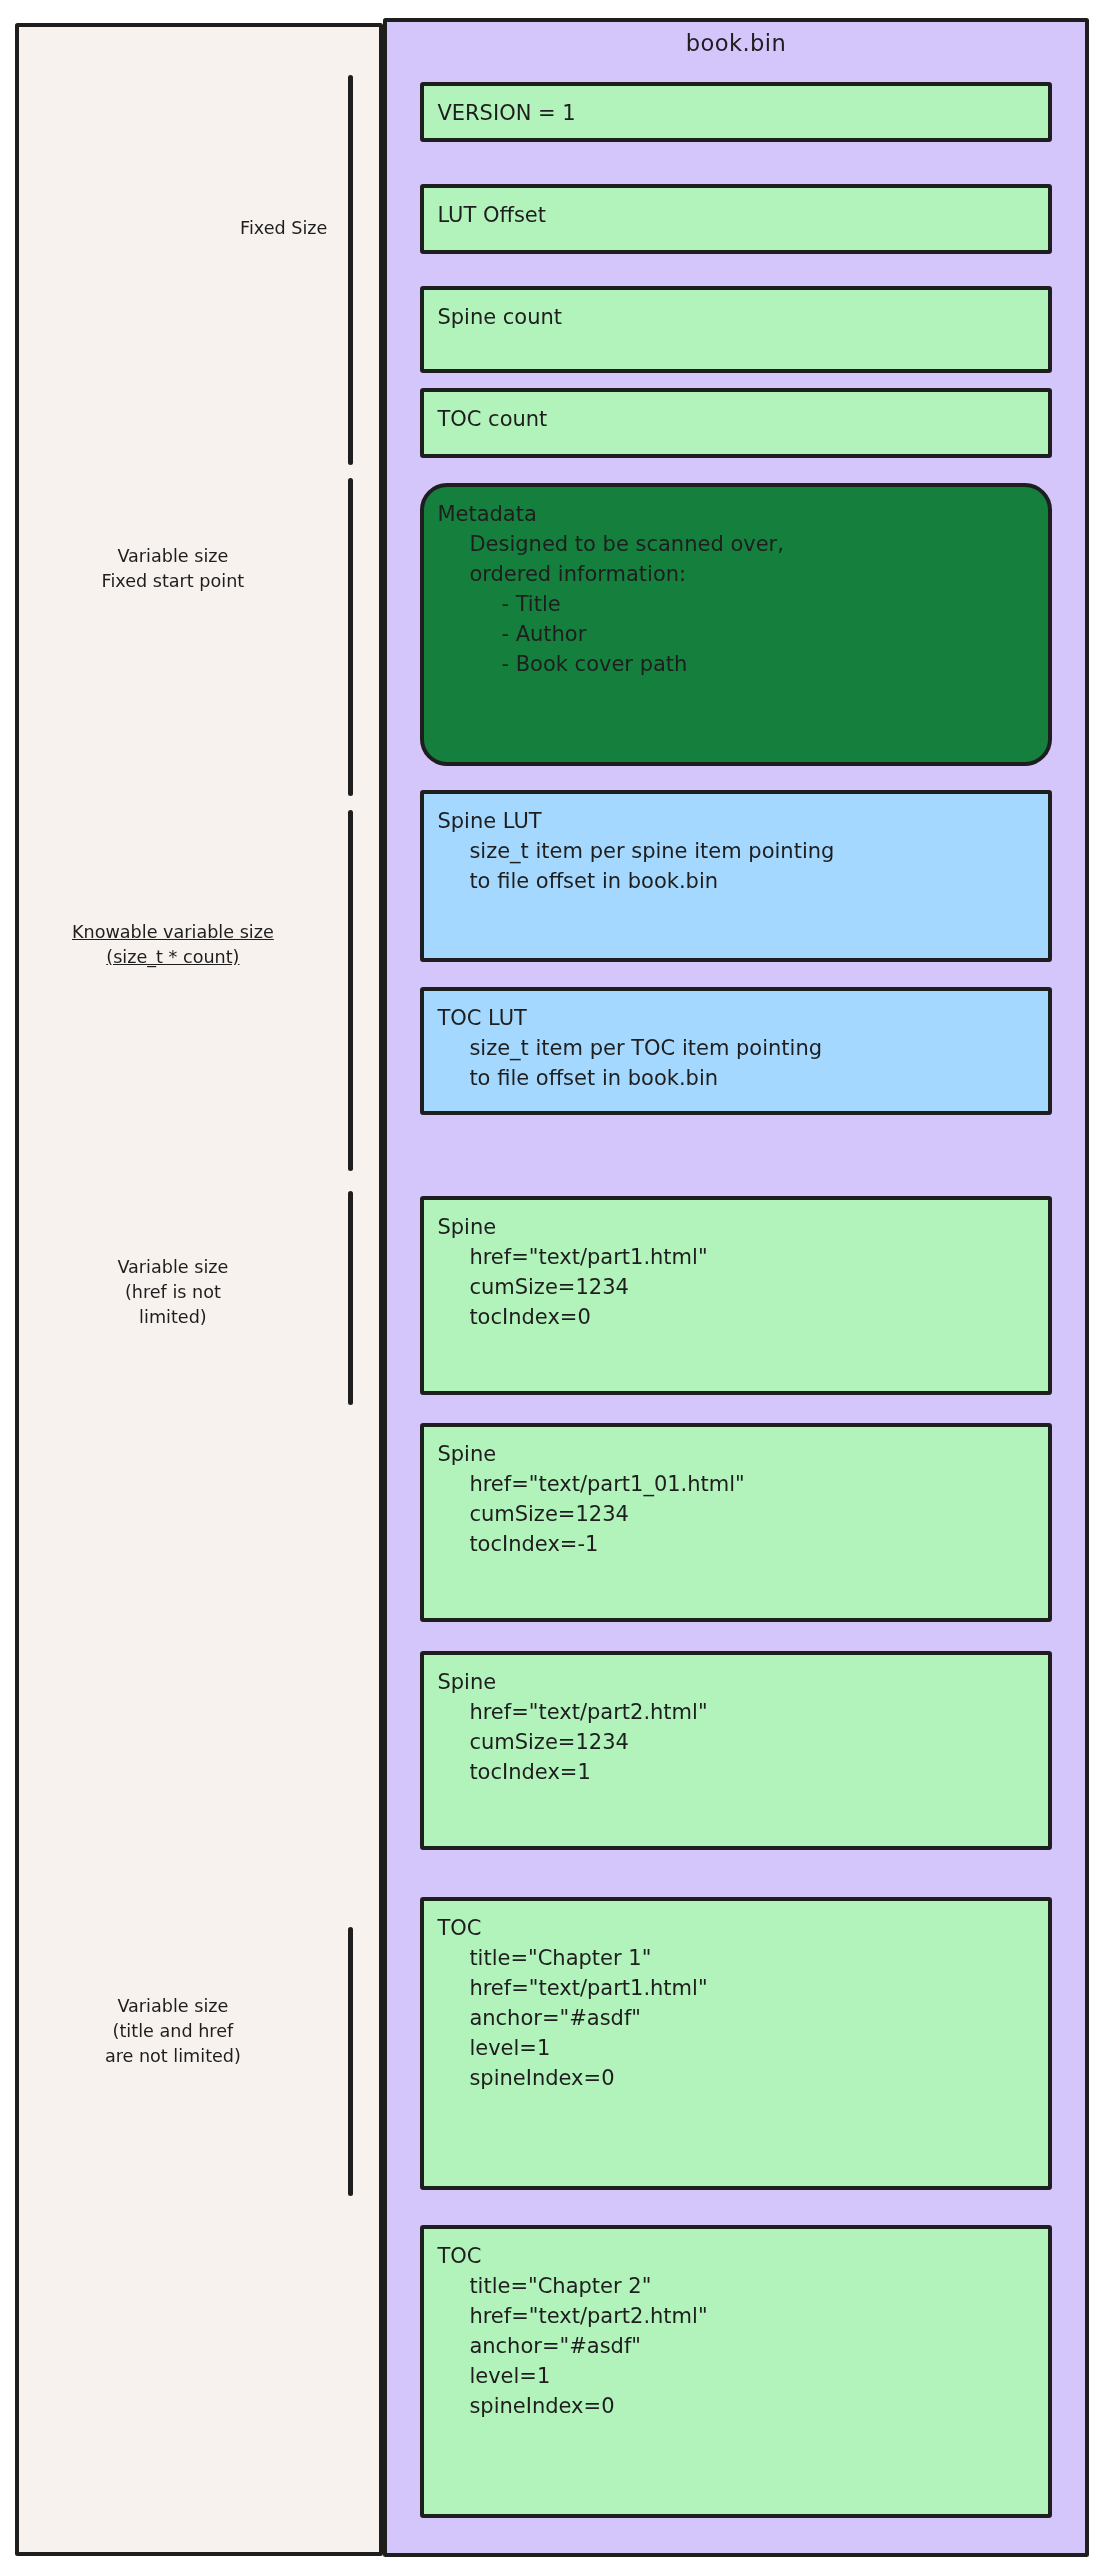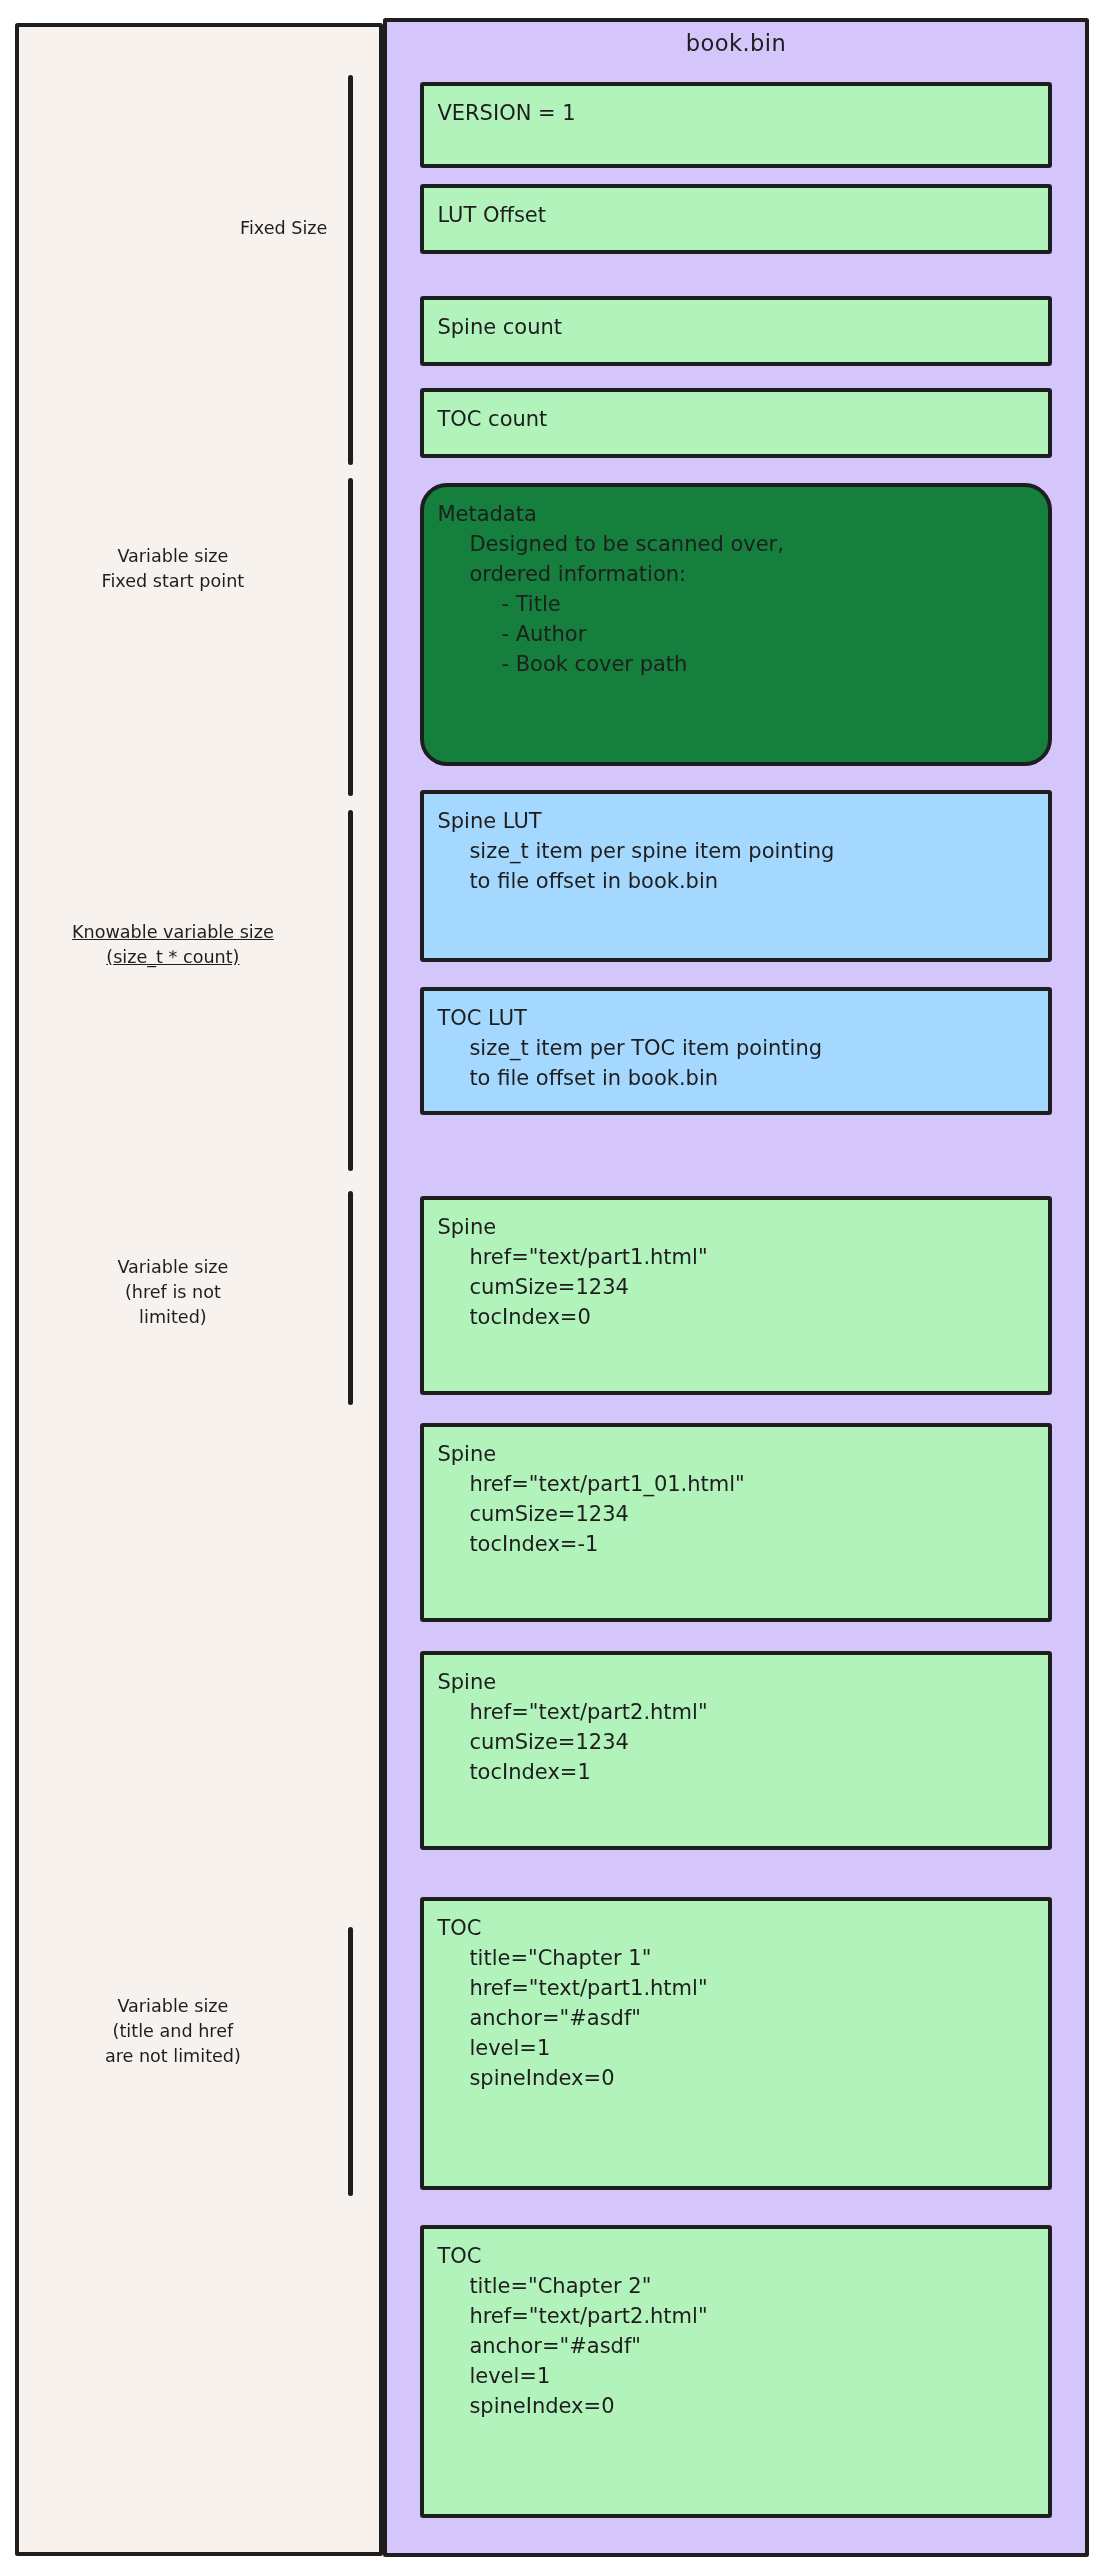--- a/index.html
+++ b/index.html
@@ -130,23 +130,23 @@
 (size_t * count)</div>
 
   <div class="group-label" style="top:1255px;">Variable size
 (href is not
 limited)</div>
 
   <div class="group-label" style="top:1994px;">Variable size
 (title and href
 are not limited)</div>
 
-  <div class="box green" style="top:82px;  height:86px;"><span class="title-line">VERSION = 1</span></div>
+  <div class="box green" style="top:82px;  height:60px;"><span class="title-line">VERSION = 1</span></div>
   <div class="box green" style="top:184px; height:70px;"><span class="title-line">LUT Offset</span></div>
-  <div class="box green" style="top:286px; height:70px;margin-top:10px;"><span class="title-line">Spine count</span></div>
+  <div class="box green" style="top:286px; height:87px;"><span class="title-line">Spine count</span></div>
   <div class="box green" style="top:388px; height:70px;"><span class="title-line">TOC count</span></div>
 
   <div class="box yellow" style="top:483px; height:283px;"><span class="title-line">Metadata</span><span class="body-line">Designed to be scanned over,</span><span class="body-line">ordered information:</span><span class="bullet-line">- Title</span><span class="bullet-line">- Author</span><span class="bullet-line">- Book cover path</span></div>
 
   <div class="box blue" style="top:790px; height:172px;"><span class="title-line">Spine LUT</span><span class="body-line">size_t item per spine item pointing</span><span class="body-line">to file offset in book.bin</span></div>
   <div class="box blue" style="top:987px;height:128px;"><span class="title-line">TOC LUT</span><span class="body-line">size_t item per TOC item pointing</span><span class="body-line">to file offset in book.bin</span></div>
 
   <div class="box green" style="top:1196px;height:199px;"><span class="title-line">Spine</span><span class="body-line">href="text/part1.html"</span><span class="body-line">cumSize=1234</span><span class="body-line">tocIndex=0</span></div>
   <div class="box green" style="top:1423px;height:199px;"><span class="title-line">Spine</span><span class="body-line">href="text/part1_01.html"</span><span class="body-line">cumSize=1234</span><span class="body-line">tocIndex=-1</span></div>
   <div class="box green" style="top:1651px;height:199px;"><span class="title-line">Spine</span><span class="body-line">href="text/part2.html"</span><span class="body-line">cumSize=1234</span><span class="body-line">tocIndex=1</span></div>

